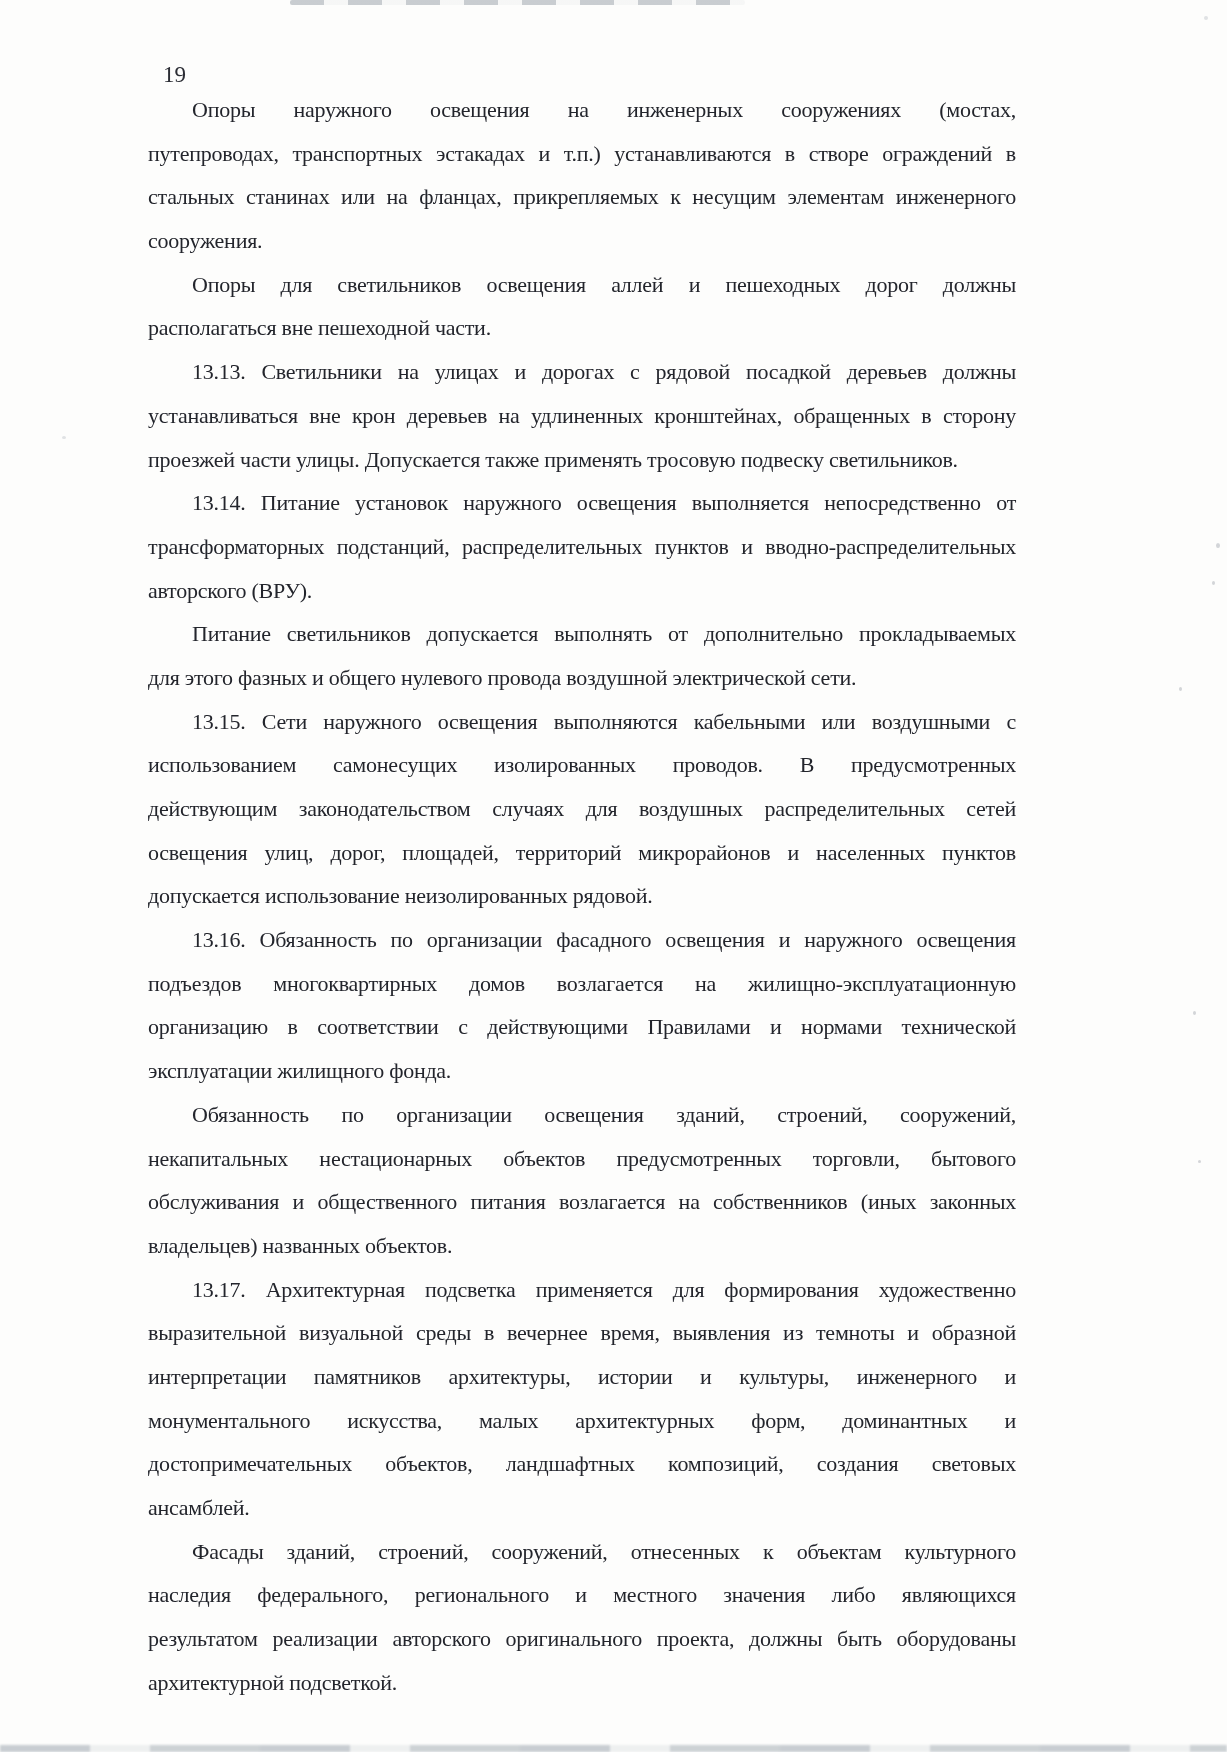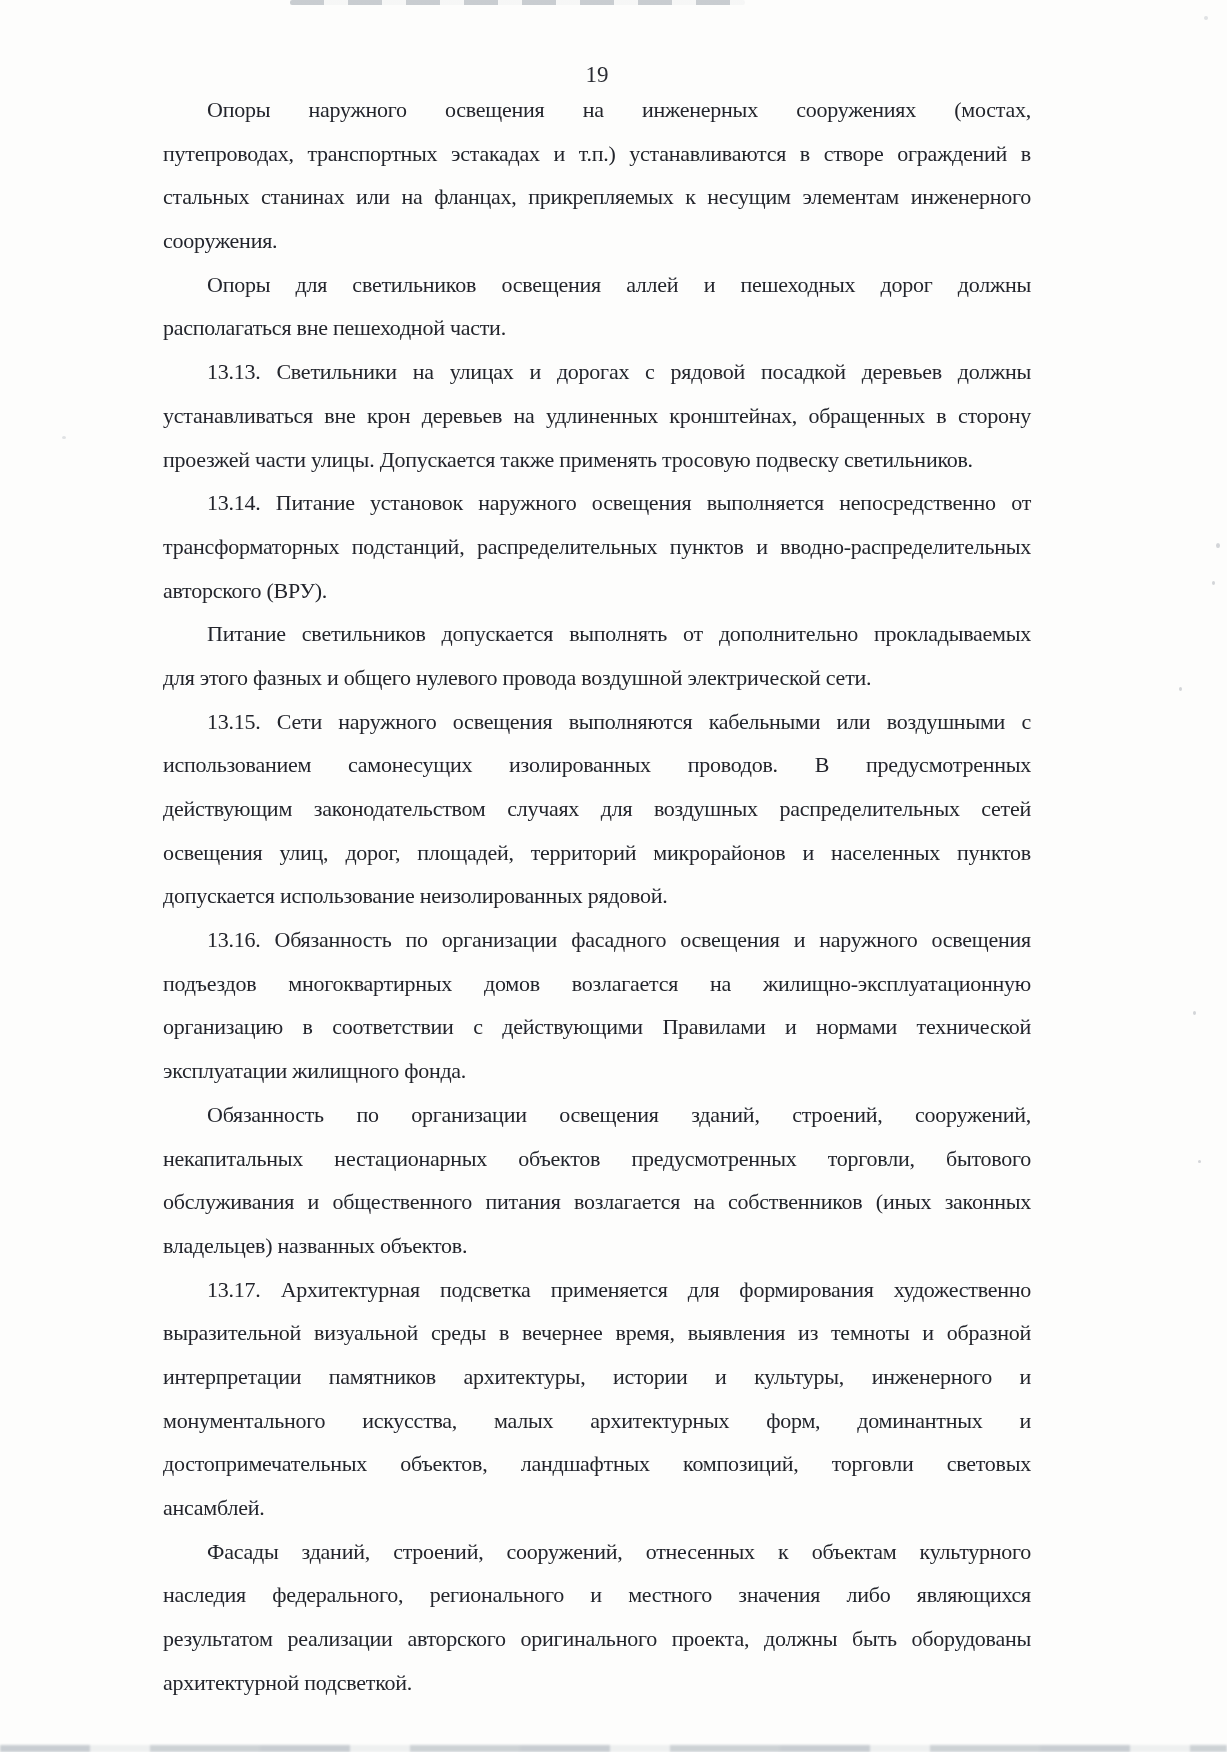--- a/index.html
+++ b/index.html
@@ -10,27 +10,26 @@
     position: relative;
   }
   .page {
     position: absolute; inset: 0;
     background: #fdfdfc;
     overflow: hidden;
   }
   .page-number {
     position: absolute;
     top: 62px; left: 163px; width: 868px;
-    text-align: center;
     font-size: 23px;
     color: #2b2d34;
   }
   .doc-body {
     position: absolute;
-    top: 88px; left: 163px; width: 868px;
+    top: 88px; left: 148px; width: 868px;
     font-size: 22px;
     color: #23252c;
   }
   .line {
     height: 43.7px;
     line-height: 43.7px;
     letter-spacing: -0.25px;
     text-align: justify;
     text-align-last: left;
     white-space: normal;
@@ -98,21 +97,21 @@
       <div class="line stretch">организацию в соответствии с действующими Правилами и нормами технической</div>
       <div class="line">эксплуатации жилищного фонда.</div>
       <div class="line indent stretch">Обязанность по организации освещения зданий, строений, сооружений,</div>
       <div class="line stretch">некапитальных нестационарных объектов предусмотренных торговли, бытового</div>
       <div class="line stretch">обслуживания и общественного питания возлагается на собственников (иных законных</div>
       <div class="line">владельцев) названных объектов.</div>
       <div class="line indent stretch">13.17. Архитектурная подсветка применяется для формирования художественно</div>
       <div class="line stretch">выразительной визуальной среды в вечернее время, выявления из темноты и образной</div>
       <div class="line stretch">интерпретации памятников архитектуры, истории и культуры, инженерного и</div>
       <div class="line stretch">монументального искусства, малых архитектурных форм, доминантных и</div>
-      <div class="line stretch">достопримечательных объектов, ландшафтных композиций, торговли световых</div>
+      <div class="line stretch">достопримечательных объектов, ландшафтных композиций, создания световых</div>
       <div class="line">ансамблей.</div>
       <div class="line indent stretch">Фасады зданий, строений, сооружений, отнесенных к объектам культурного</div>
       <div class="line stretch">наследия федерального, регионального и местного значения либо являющихся</div>
       <div class="line stretch">результатом реализации авторского оригинального проекта, должны быть оборудованы</div>
       <div class="line">архитектурной подсветкой.</div>
     </div>
 
   <div class="speck" style="left:1216px; top:543px;"></div>
   <div class="speck" style="left:1212px; top:581px; width:3px; height:4px;"></div>
   <div class="speck" style="left:1179px; top:687px; width:3px; height:4px;"></div>

